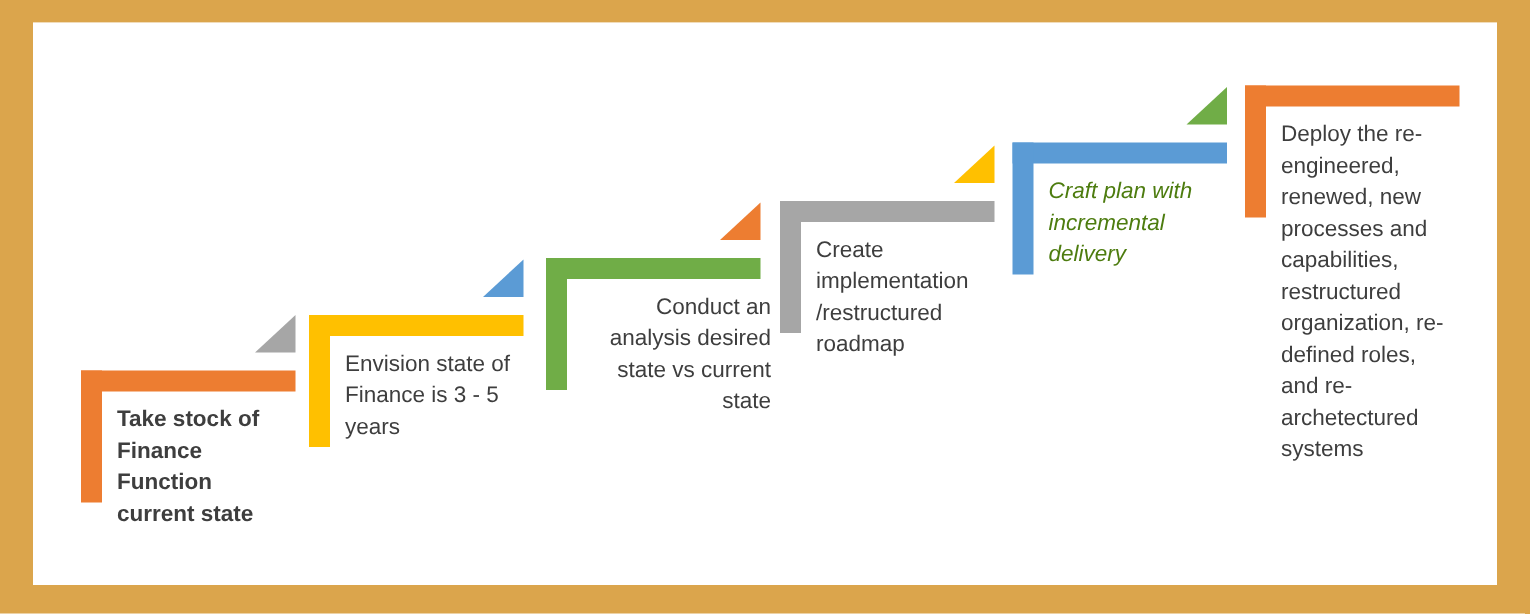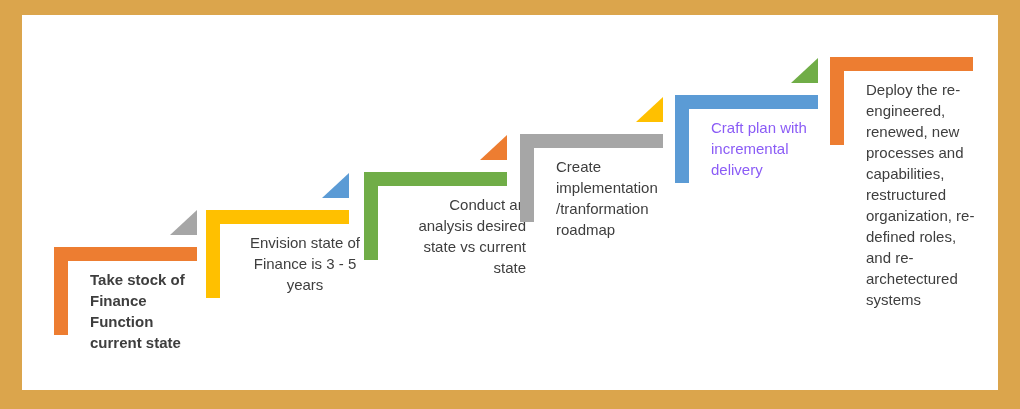--- a/index.html
+++ b/index.html
@@ -23,21 +23,21 @@
   .step { position: absolute; width: 143px; }
   .bracket {
     position: absolute; left: 0; top: 0;
     box-sizing: border-box;
     width: 143px; height: 88px;
     border-top: 14px solid var(--c);
     border-left: 14px solid var(--c);
   }
   .label {
     position: absolute;
-    left: 36px; top: 22px;
+    left: 24px; top: 22px;
     width: 126px;
     font-size: 15px;
     line-height: 21px;
     white-space: pre-line;
   }
   .tri {
     position: absolute;
     width: 0; height: 0;
     border-left: 27px solid transparent;
     border-bottom: 25px solid var(--c);
@@ -65,47 +65,47 @@
       <div class="bracket" style="--c: #ED7D31;"></div>
       <div class="label" style="color: rgb(62, 62, 62); font-weight: bold;">Take stock of
 Finance
 Function
 current state</div>
     </div>
     <div class="tri t0" style="--c: #A6A6A6;"></div>
 
     <div class="step s1">
       <div class="bracket" style="--c: #FFC000;"></div>
-      <div class="label" style="color: rgb(62, 62, 62); text-align: center;">Envision state of
+      <div class="label" style="color: rgb(62, 62, 62);">Envision state of
 Finance is 3 - 5
 years</div>
     </div>
     <div class="tri t1" style="--c: #5B9BD5;"></div>
 
     <div class="step s2">
       <div class="bracket" style="--c: #70AD47;"></div>
       <div class="label" style="color: rgb(62, 62, 62); text-align: right;">Conduct an
 analysis desired
 state vs current
 state</div>
     </div>
     <div class="tri t2" style="--c: #ED7D31;"></div>
 
     <div class="step s3">
       <div class="bracket" style="--c: #A6A6A6;"></div>
       <div class="label" style="color: rgb(62, 62, 62);">Create
 implementation
-/tranformation
+/restructured
 roadmap</div>
     </div>
     <div class="tri t3" style="--c: #FFC000;"></div>
 
     <div class="step s4">
       <div class="bracket" style="--c: #5B9BD5;"></div>
-      <div class="label" style="color: #8b5cf6;">Craft plan with
+      <div class="label" style="color: #4d7c0f; font-style: italic;">Craft plan with
 incremental
 delivery</div>
     </div>
     <div class="tri t4" style="--c: #70AD47;"></div>
 
     <div class="step s5">
       <div class="bracket" style="--c: #ED7D31;"></div>
       <div class="label" style="color: rgb(62, 62, 62);">Deploy the re-
 engineered,
 renewed, new

